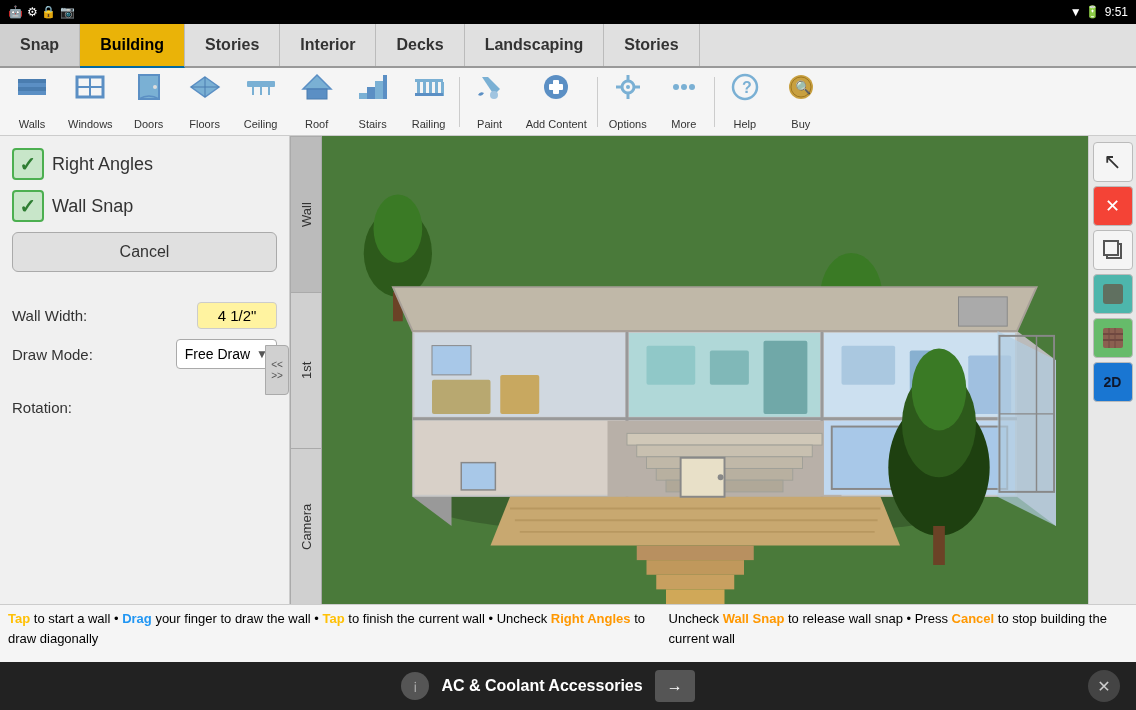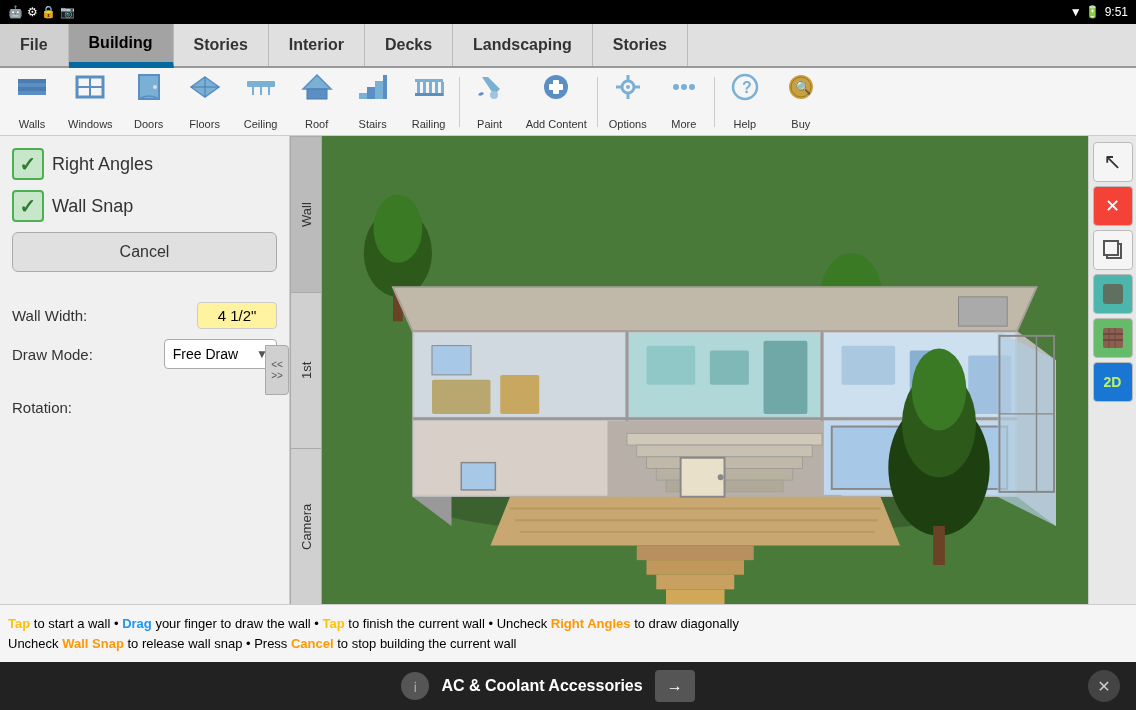--- a/index.html
+++ b/index.html
@@ -31,22 +31,22 @@
       display: flex;
       align-items: center;
       justify-content: center;
       font-size: 16px;
       font-weight: bold;
       cursor: pointer;
       border-right: 1px solid #bbb;
       color: #333;
     }
     .tab.active {
-      background: #a3a3a3;
-      border-bottom: 6px solid #0369a1;
+      background: #eab308;
+      border-bottom: 2px solid #0369a1;
       margin-bottom: -2px;
       color: #000;
     }
     .tab-file {
       background: #d0d0d0;
       font-weight: bold;
     }
 
     
     .toolbar {
@@ -148,21 +148,21 @@
     }
     .draw-mode-select {
       display: flex;
       align-items: center;
       background: #fff;
       border: 1px solid #aaa;
       border-radius: 4px;
       padding: 6px 8px;
       font-size: 14px;
       cursor: pointer;
-      gap: 18px;
+      gap: 6px;
     }
     .dropdown-arrow { font-size: 12px; color: #555; }
 
     
     .collapse-btn {
       position: absolute;
       right: 0;
       top: 50%;
       transform: translateY(-50%);
       background: #d0d0d0;
@@ -210,32 +210,32 @@
       border-radius: 4px;
       display: flex;
       align-items: center;
       justify-content: center;
       cursor: pointer;
       font-size: 18px;
     }
     .right-tool-btn.red { background: #f44336; color: #fff; }
     .right-tool-btn.teal { background: #4db6ac; }
     .right-tool-btn.green { background: #66bb6a; }
-    .right-tool-btn.blue-2d { background: #1976d2; color: #bef264; font-size: 14px; font-weight: bold; }
+    .right-tool-btn.blue-2d { background: #1976d2; color: #0f172a; font-size: 14px; font-weight: bold; }
 
     
     .info-bar {
       background: #f5f5f5;
       border-top: 1px solid #ccc;
       padding: 4px 8px;
       font-size: 13px;
       line-height: 1.5;
       height: 58px;
       display: flex;
-      flex-direction: column;
+      flex-direction: row;
       justify-content: center;
     }
     .info-line span { }
     .tap-color { color: #ffc107; font-weight: bold; }
     .drag-color { color: #2196f3; font-weight: bold; }
     .right-angles-color { color: #ff9800; font-weight: bold; }
     .wall-snap-color { color: #ff9800; font-weight: bold; }
     .cancel-color { color: #ff9800; font-weight: bold; }
 
     
@@ -337,21 +337,21 @@
     <span>📷</span>
   </div>
   <div class="status-icons">
     <span>▼</span>
     <span>🔋</span>
     <span>9:51</span>
   </div>
 </div>
 
 <div class="top-tabs">
-  <div class="tab tab-file">File</div>
+  <div class="tab tab-file">Snap</div>
   <div class="tab active">Building</div>
   <div class="tab">Stories</div>
   <div class="tab">Interior</div>
   <div class="tab">Decks</div>
   <div class="tab">Landscaping</div>
   <div class="tab">Stories</div>
 </div>
 
 <div class="toolbar">
 

